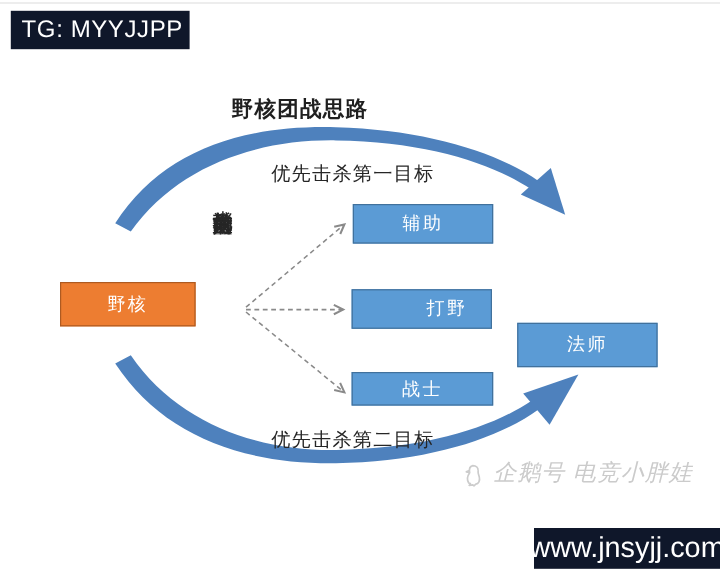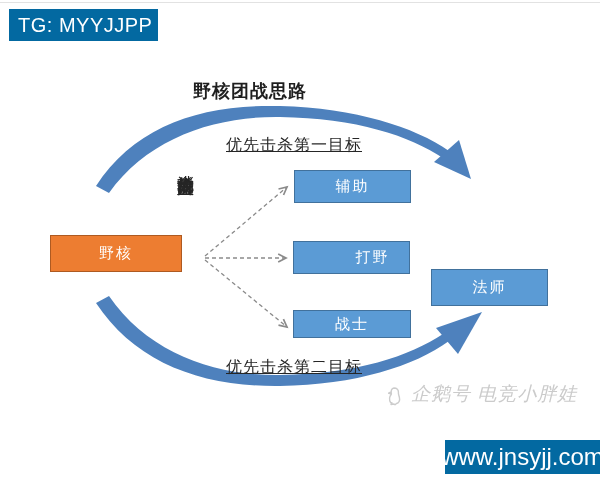--- a/index.html
+++ b/index.html
@@ -4,49 +4,49 @@
 <style>
   html,body{margin:0;padding:0;background:#ffffff;}
   .stage{
     position:relative;width:600px;height:480px;background:#ffffff;overflow:hidden;
     font-family:"Liberation Sans","DejaVu Sans",sans-serif;
   }
   .hairline-top{position:absolute;left:0;top:2px;width:600px;height:1px;background:#e2e2e2;}
   .arrow-layer{position:absolute;left:0;top:0;width:600px;height:480px;}
 
   .badge{
-    position:absolute;background:#0369a1;color:#ffffff;
+    position:absolute;background:#0f172a;color:#ffffff;
     display:flex;align-items:center;
   }
   .tg-badge{left:9px;top:9px;width:140px;height:32px;font-size:20px;padding-left:9px;letter-spacing:0.5px;}
   .url-badge{left:445px;top:440px;width:155px;height:34px;font-size:24px;justify-content:center;}
 
   .diagram-title{
     position:absolute;left:0;top:79px;width:500px;text-align:center;
     font-size:18px;font-weight:700;color:#1f1f1f;letter-spacing:1px;
   }
   .path-label{
-    position:absolute;font-size:16px;color:#262626;letter-spacing:1px;white-space:nowrap;text-decoration:underline;
+    position:absolute;font-size:16px;color:#262626;letter-spacing:1px;white-space:nowrap;
   }
   .label-top{left:226px;top:135px;}
   .label-bottom{left:226px;top:357px;}
 
   .side-note{
     position:absolute;left:177px;top:162px;height:180px;
     writing-mode:vertical-rl;text-orientation:upright;
     font-size:17px;color:#262626;line-height:1;letter-spacing:0.5px;font-weight:500;
   }
 
   .node{
     position:absolute;display:flex;align-items:center;justify-content:center;
     color:#ffffff;font-size:15px;letter-spacing:2px;box-sizing:border-box;
   }
   .node-blue{background:#5b9bd5;border:1.5px solid #41719c;}
   .node-orange{background:#ed7d31;border:1.5px solid #ae5a21;}
-  .node-source{left:50px;top:235px;width:132px;height:37px;font-family:Liberation Serif, serif;}
+  .node-source{left:50px;top:235px;width:113px;height:37px;font-family:Liberation Serif, serif;}
   .node-mid1{left:294px;top:170px;width:117px;height:33px;}
   .node-mid2{left:293px;top:241px;width:117px;height:33px;padding-left:42px;}
   .node-mid3{left:293px;top:310px;width:118px;height:28px;}
   .node-right1{left:430px;top:180px;width:120px;height:36px;}
   .node-right2{left:431px;top:269px;width:117px;height:37px;}
 
   .watermark{
     position:absolute;left:386px;top:381px;display:flex;align-items:flex-end;gap:5px;
     color:#cbcbcb;font-size:19px;letter-spacing:1px;white-space:nowrap;font-style:italic;
   }

